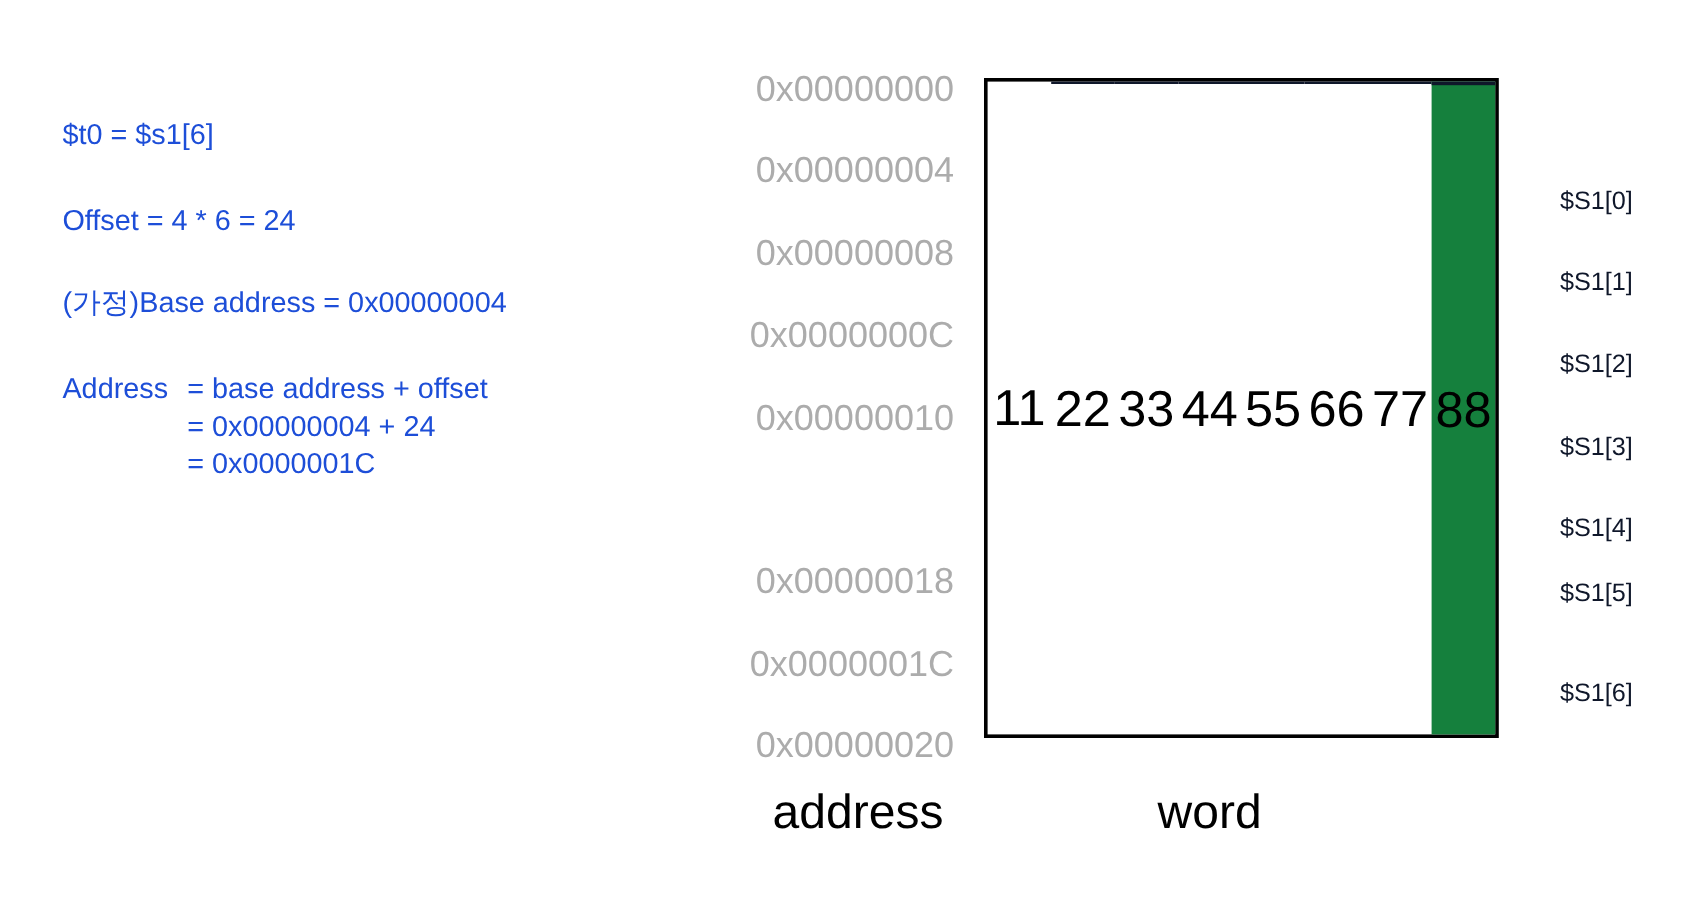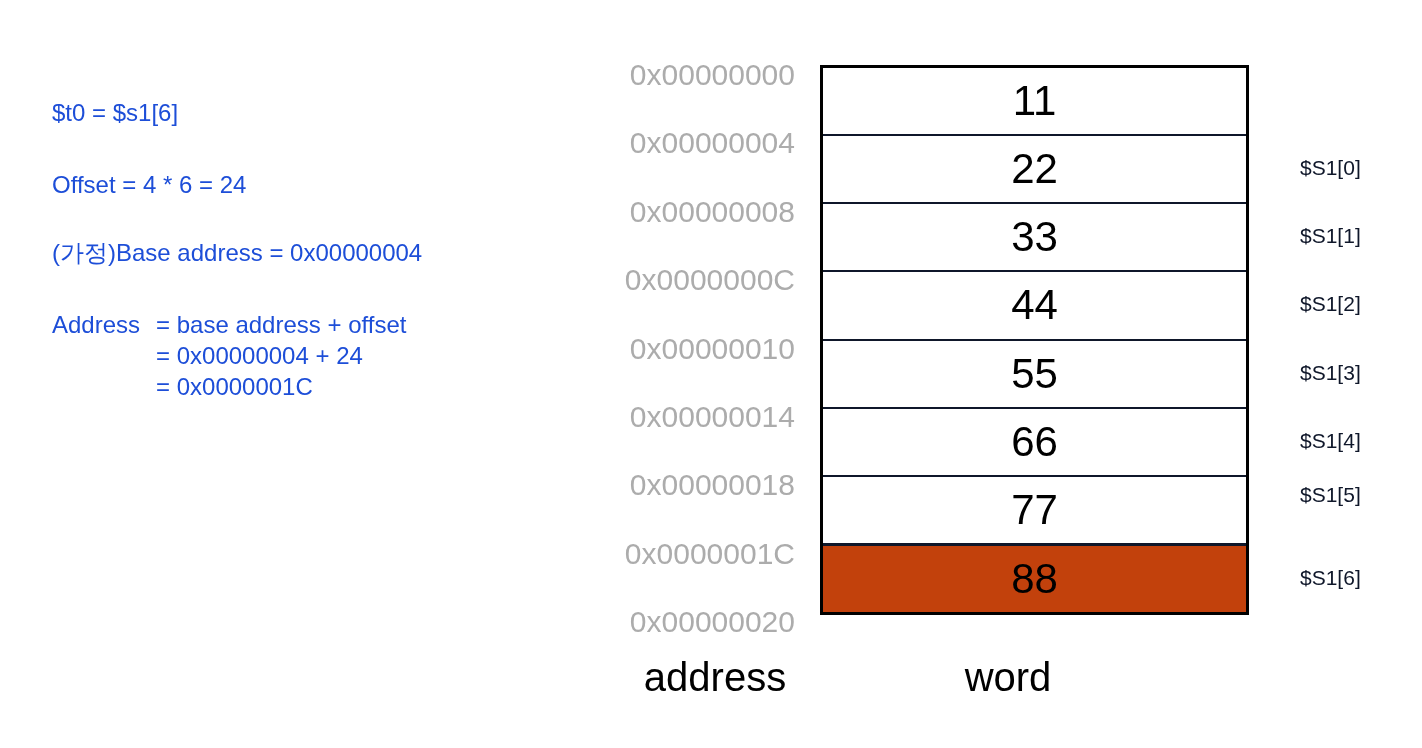--- a/index.html
+++ b/index.html
@@ -34,21 +34,21 @@
 
   
   .mem-table {
     position: absolute;
     left: 820px;
     top: 65px;
     width: 423px;
     height: 544px;
     border: 3px solid #000000;
     display: flex;
-    flex-direction: column;
+    flex-direction: row;
     box-sizing: content-box;
     background: #ffffff;
   }
   .mem-row {
     flex: 1;
     display: flex;
     align-items: center;
     justify-content: center;
     font-size: 42px;
     border-top: 2px solid #0f172a;
@@ -113,21 +113,20 @@
       <span class="calc-label"></span>
       <span>= 0x0000001C</span>
     </div>
   </div>
 
   <div class="addr" style="top:63px">0x00000000</div>
   <div class="addr" style="top:131px">0x00000004</div>
   <div class="addr" style="top:200px">0x00000008</div>
   <div class="addr" style="top:268px">0x0000000C</div>
   <div class="addr" style="top:337px">0x00000010</div>
-  <div class="addr" style="top:405px">0x00000014</div>
   <div class="addr" style="top:473px">0x00000018</div>
   <div class="addr" style="top:542px">0x0000001C</div>
   <div class="addr" style="top:610px">0x00000020</div>
 
   <div class="mem-table">
     <div class="mem-row">
         <span>11</span>
       </div>
     <div class="mem-row">
         <span>22</span>
@@ -140,21 +139,21 @@
       </div>
     <div class="mem-row">
         <span>55</span>
       </div>
     <div class="mem-row">
         <span>66</span>
       </div>
     <div class="mem-row">
         <span>77</span>
       </div>
-    <div class="mem-row highlight" style="background: #c2410c; text-align: center;">
+    <div class="mem-row highlight" style="background: #15803d; text-align: center;">
         <span>88</span>
       </div>
   </div>
 
   <div class="reg" style="top:156px">$S1[0]</div>
   <div class="reg" style="top:224px">$S1[1]</div>
   <div class="reg" style="top:292px">$S1[2]</div>
   <div class="reg" style="top:361px">$S1[3]</div>
   <div class="reg" style="top:429px">$S1[4]</div>
   <div class="reg" style="top:483px">$S1[5]</div>

